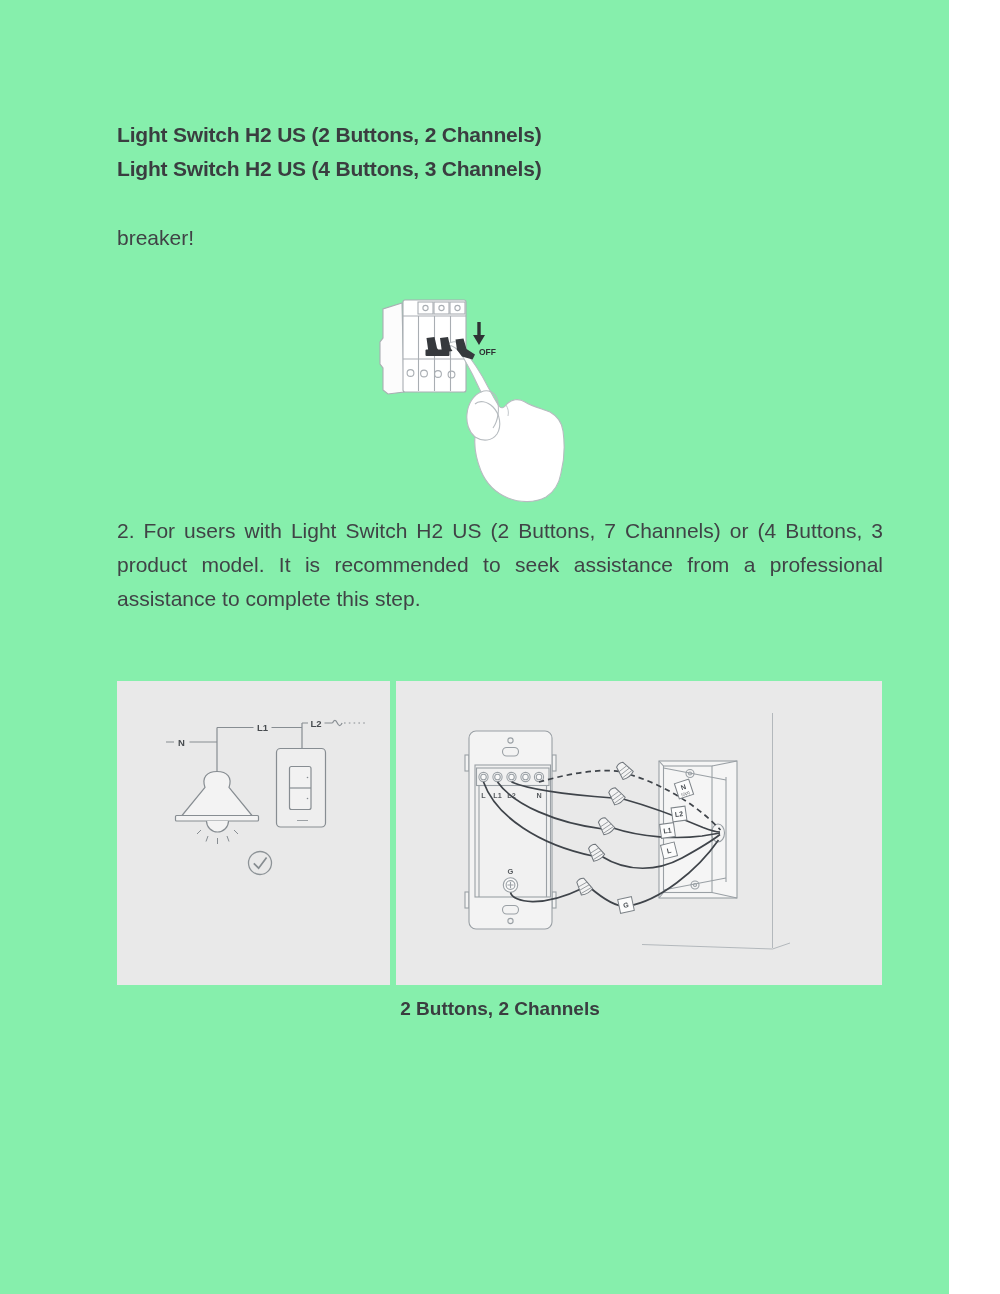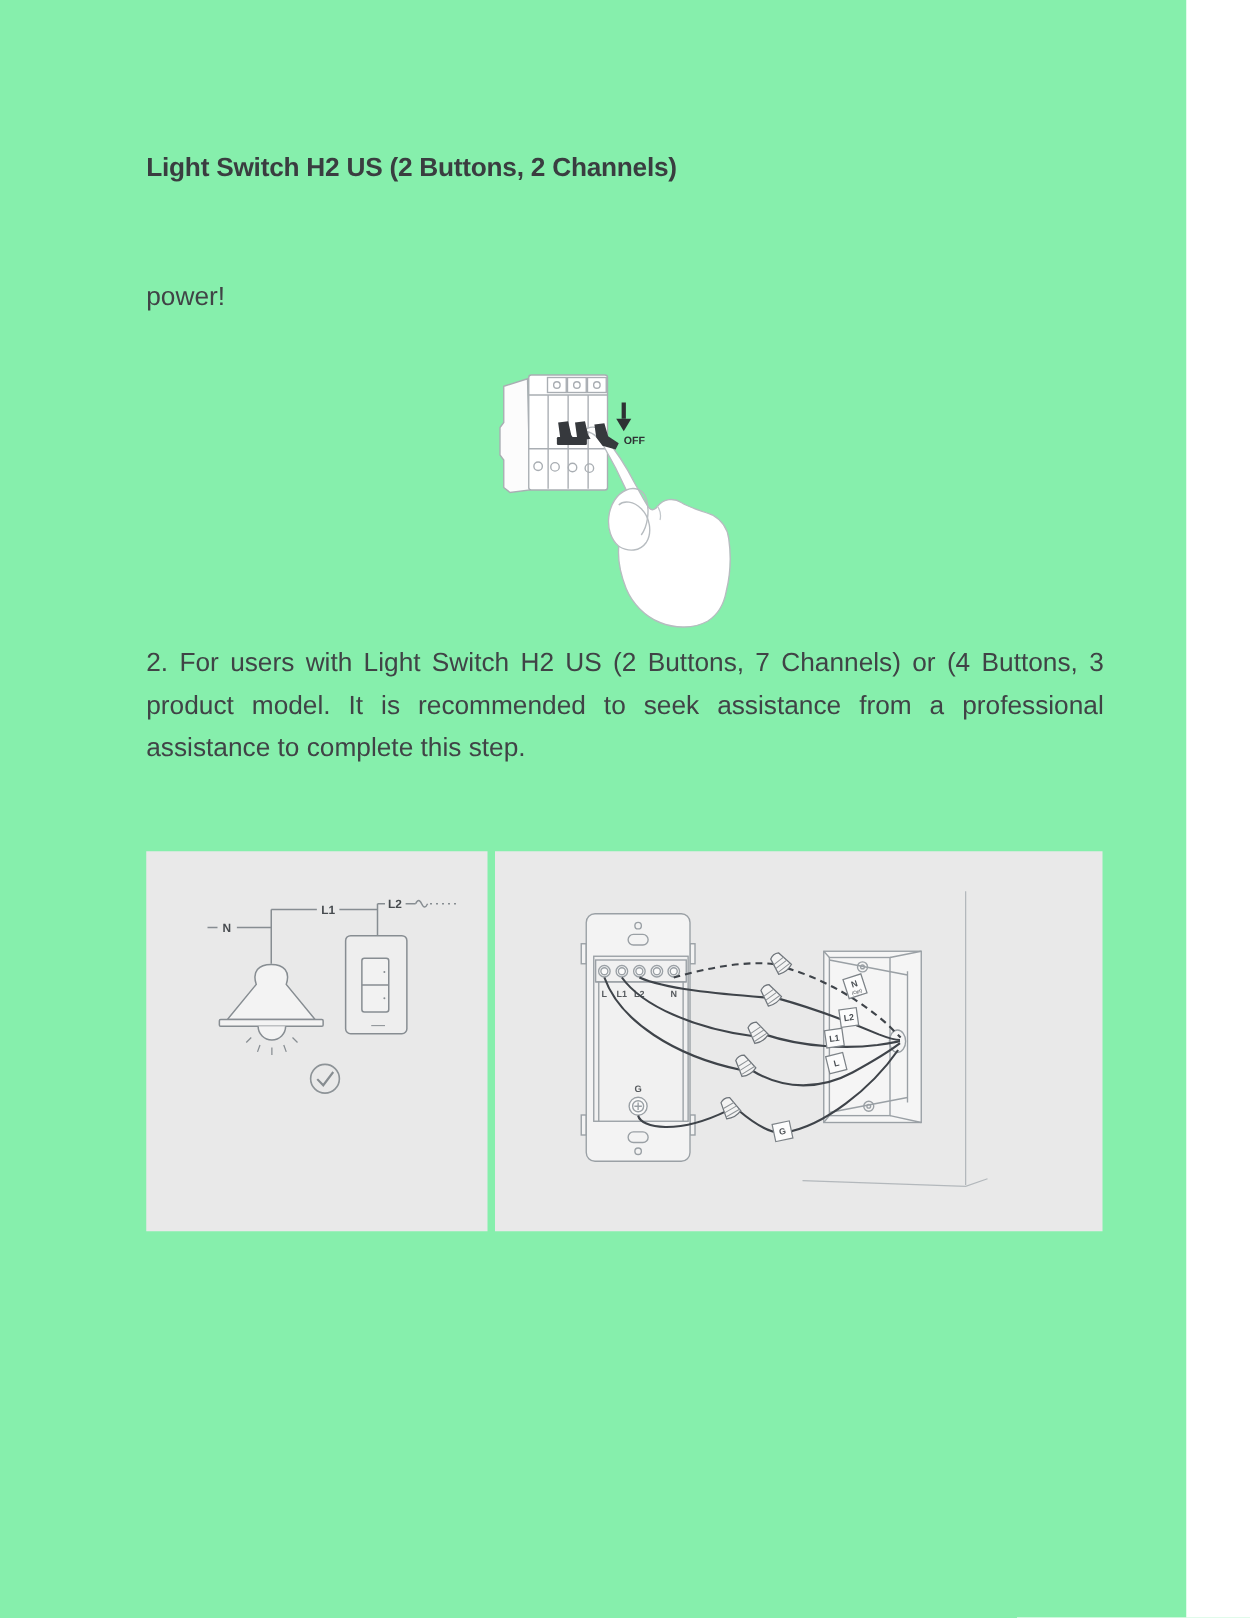--- a/index.html
+++ b/index.html
@@ -3,40 +3,41 @@
 <meta charset="utf-8">
 <style>
   html,body{margin:0;padding:0;background:#fff;}
   .page{position:relative;width:949px;height:1294px;background:#86efac;overflow:hidden;
         font-family:"Liberation Sans","DejaVu Sans",sans-serif;color:#3f4245;}
   .headings{position:absolute;left:117px;top:118px;width:766px;}
   .headings .h{font-size:21px;font-weight:bold;line-height:34px;color:#3a3d40;letter-spacing:-0.2px;}
   .para{position:absolute;left:117px;width:766px;font-size:21px;color:#404346;}
   .para .line{line-height:34px;white-space:normal;}
   .para .just{text-align:justify;text-align-last:justify;}
-  .fig-breaker{position:absolute;left:398px;top:295px;width:212px;height:212px;}
+  .fig-breaker{position:absolute;left:378px;top:295px;width:212px;height:212px;}
   .panel{position:absolute;top:681px;height:304px;background:#e9e9e9;}
   .panel.left{left:117px;width:273px;}
   .panel.right{left:396px;width:486px;}
   .panel svg{display:block;width:100%;height:100%;}
   .caption{position:absolute;left:117px;top:992px;width:766px;text-align:center;
            font-size:19px;font-weight:bold;line-height:34px;color:#3a3d40;}
   svg text{font-family:"Liberation Sans","DejaVu Sans",sans-serif;}
 </style>
 </head>
 <body>
 
 <div class="page">
 
   <div class="headings">
     <div class="h">Light Switch H2 US (2 Buttons, 2 Channels)</div>
+    <div class="h">Light Switch H2 US (4 Buttons, 3 Channels)</div>
   </div>
 
   <div class="para" style="top:221px">
-    <div class="line">power!</div>
+    <div class="line">breaker!</div>
   </div>
 
   <div class="fig-breaker">
     <svg viewBox="0 0 212 212">
 
       <g stroke="#a9aeb3" stroke-width="1.1" fill="#ffffff">
         <path d="M24 8 L26 97 L10 99 L5 95 L5 73 L2 69 L2 47 L5 43 L5 14 Z" fill="#fcfcfc"></path>
         <rect x="25" y="5" width="63" height="92" rx="2" fill="#ffffff"></rect>
         <rect x="40" y="7" width="15" height="12" fill="none"></rect>
         <rect x="56" y="7" width="15" height="12" fill="none"></rect>
@@ -231,14 +232,15 @@
           <text y="2.5" font-size="7" font-weight="bold" fill="#4a4f54">L</text>
         </g>
         <g transform="translate(230,224) rotate(-12)">
           <rect x="-7" y="-7" width="14" height="14" fill="#fcfcfc" stroke="#7d8388" stroke-width="1"></rect>
           <text y="2.5" font-size="7" font-weight="bold" fill="#4a4f54">G</text>
         </g>
       </g>
     </svg>
   </div>
 
+  <div class="caption">2 Buttons, 2 Channels</div>
 
 </div>
 
 </body></html>

